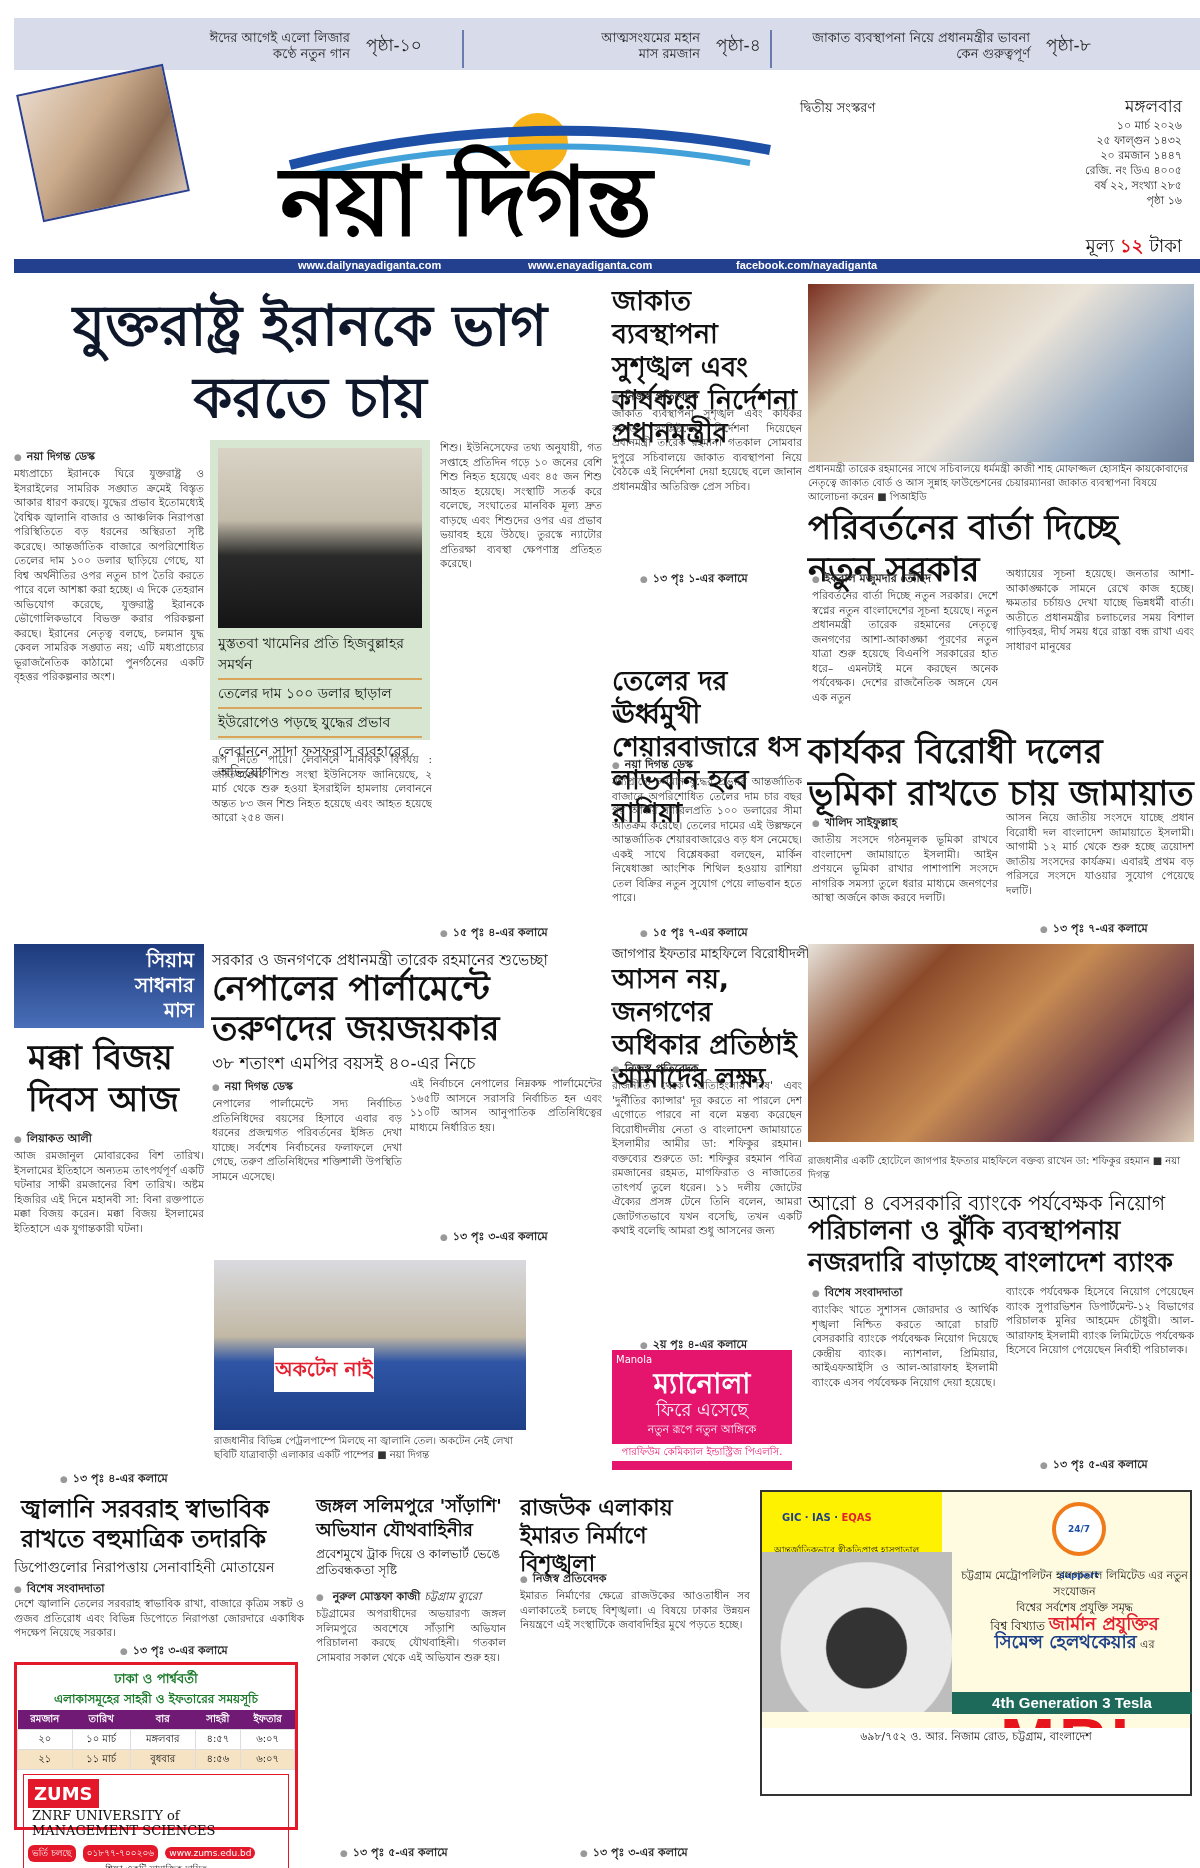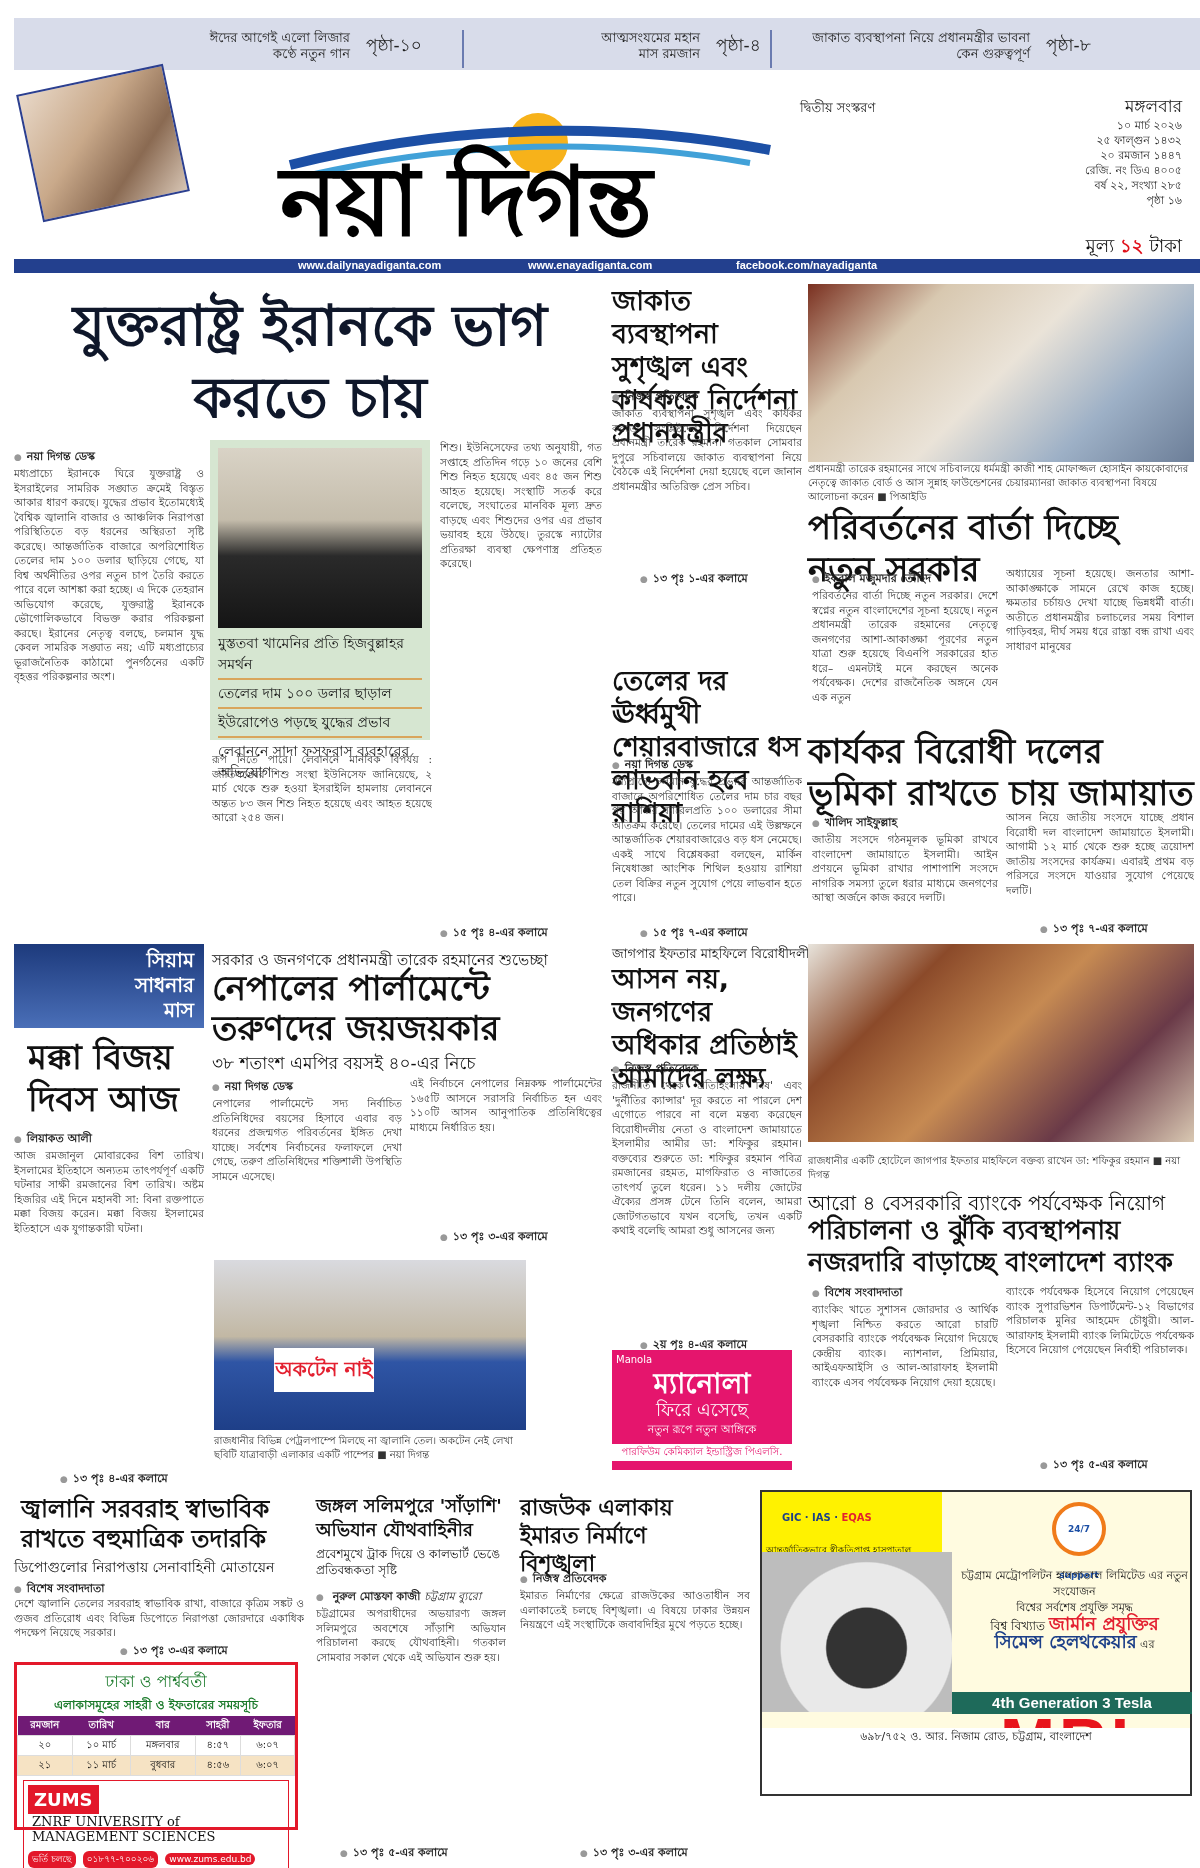--- a/index.html
+++ b/index.html
@@ -33,21 +33,21 @@
   .h-big { font-size: 34px; line-height: 42px; font-weight: bold; }
   .photo1 { left: 808px; top: 284px; width: 386px; height: 178px; background: linear-gradient(135deg,#7a3020 0%,#d8c8b0 25%,#eae3d8 50%,#9db0c6 75%,#6c7e98 100%); }
   .caption { font-size: 10px; line-height: 14px; color: #333; }
   .photo2 { left: 808px; top: 944px; width: 386px; height: 198px; background: linear-gradient(135deg,#e8e4dc 0%,#8b4a2a 25%,#c68a52 50%,#6a3a48 75%,#d9c8b2 100%); }
   .photo3 { left: 214px; top: 1260px; width: 312px; height: 170px; background: linear-gradient(180deg,#d9dadf 0%,#c2b8a4 45%,#2f55a5 60%,#1e3f88 100%); }
   .photo3 .sign { position: absolute; left: 60px; top: 88px; width: 100px; height: 44px; background: #fff; color: #e32030; font-weight: bold; font-size: 20px; display:flex; align-items:center; justify-content:center; }
   .mosque { left: 14px; top: 944px; width: 190px; height: 84px; background: linear-gradient(180deg,#1d3a7c,#4a6fb8); color: #fff; }
   .mosque .t { position:absolute; right: 10px; top: 4px; text-align: right; font-size: 20px; line-height: 25px; font-weight: bold; }
   .manola { left: 612px; top: 1350px; width: 180px; height: 120px; background: #e5156d; color: #fff; text-align: center; }
   .ztable { left: 14px; top: 1662px; width: 284px; height: 168px; border: 3px solid #e3182a; background: #fff; }
-  .ztable .head1 { text-align:center; color:#1a7a2a; font-weight:normal; font-size: 16px; margin-top: 4px; }
+  .ztable .head1 { text-align:center; color:#1a7a2a; font-weight:bold; font-size: 13px; margin-top: 4px; }
   .ztable .head2 { text-align:center; color:#1a7a2a; font-weight:bold; font-size: 12px; }
   .ztable table { width: 100%; border-collapse: collapse; font-size: 10px; text-align:center; }
   .ztable th { background: #701a75; color: #fff; padding: 1px; text-align: center; }
   .ztable td { padding: 1px; border: 1px solid #ddd; }
   .ztable tr.alt td { background: #f6e3c4; }
   .zums { margin: 4px 6px; border: 1px solid #e3182a; padding: 4px; }
   .zums .logo { display:inline-block; background:#e3182a; color:#fff; font-weight:bold; font-size: 18px; padding: 4px 6px; vertical-align: middle; }
   .zums .name { display:inline-block; font-family: "DejaVu Serif", serif; font-size: 13px; line-height: 15px; vertical-align: middle; margin-left: 4px; }
   .zums .pill { display:inline-block; background:#e3182a; color:#fff; font-size: 9px; padding: 1px 4px; border-radius: 6px; margin-right: 2px; }
   .mri-ad { left: 760px; top: 1490px; width: 432px; height: 306px; border: 2px solid #333; background: #fffbe0; }
@@ -259,21 +259,21 @@
   </div>
 </div>
 
 <div class="abs mri-ad">
   <div class="mri-top">
     <div style="font-size:10px;font-weight:bold;padding:20px;color:#1c3f88;">
       <span>GIC</span> ·
       <span>IAS</span> ·
       <span style="color:#e32030;">EQAS</span>
     </div>
-    <div style="font-size:9px;padding:0 4px;">আন্তর্জাতিকভাবে স্বীকৃতিপ্রাপ্ত হাসপাতাল</div>
+    <div style="font-size:9px;padding:0 4px;margin-left:8px;">আন্তর্জাতিকভাবে স্বীকৃতিপ্রাপ্ত হাসপাতাল</div>
   </div>
   <div style="position:absolute;left:290px;top:10px;width:54px;height:54px;border:4px solid #f07b1a;border-radius:50%;background:#fff;font-size:9px;text-align:center;line-height:46px;color:#1c4fa5;font-weight:bold;">24/7 support</div>
   <div class="mri-machine"></div>
   <div style="position:absolute;left:195px;top:76px;width:235px;text-align:center;font-size:11px;line-height:16px;">
     <div>চট্টগ্রাম মেট্রোপলিটন হাসপাতাল লিমিটেড এর নতুন সংযোজন</div>
     <div>বিশ্বের সর্বশেষ প্রযুক্তি সমৃদ্ধ</div>
     <div style="font-size:12px;">
       <span>বিশ্ব বিখ্যাত</span>
       <span style="color:#e32030;font-size:18px;font-weight:bold;">জার্মান প্রযুক্তির</span>
     </div>

